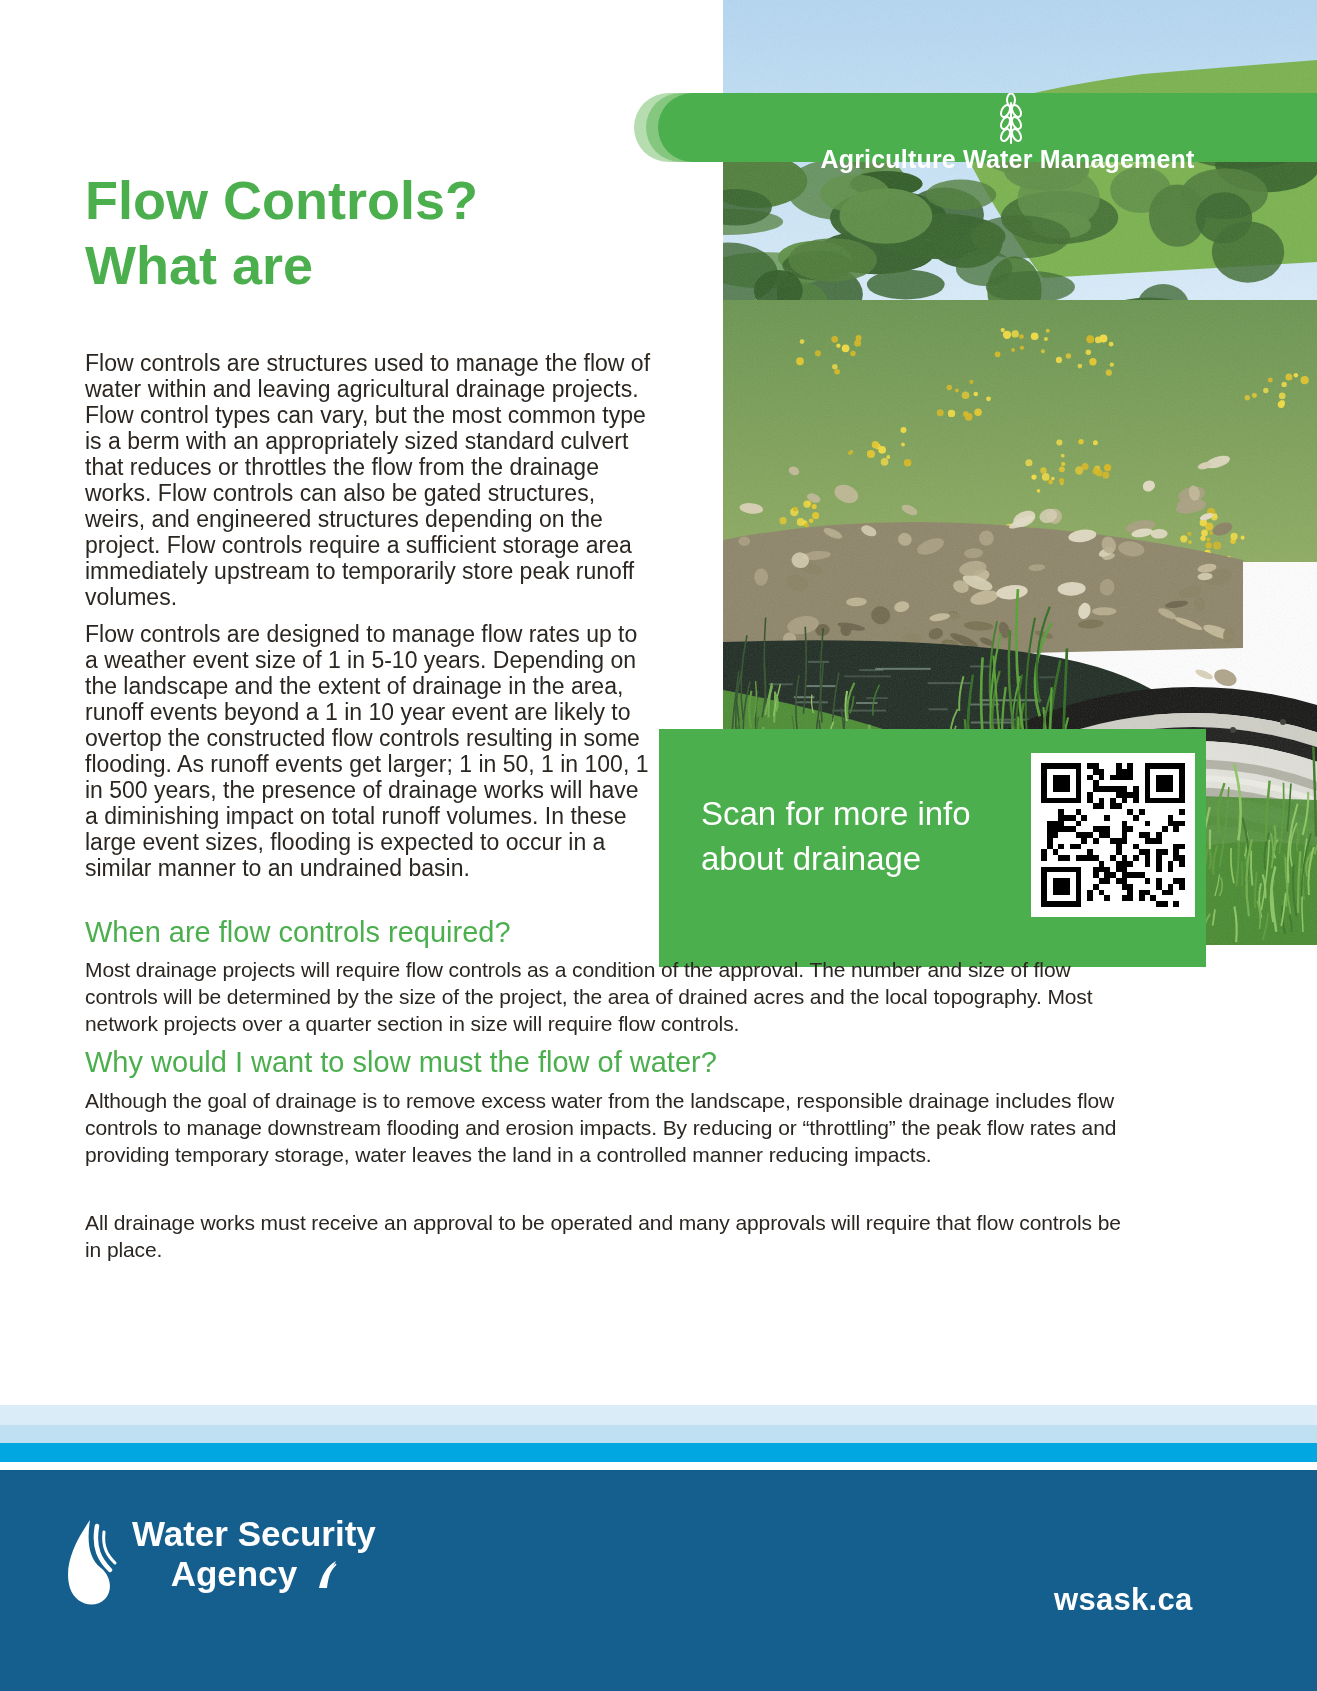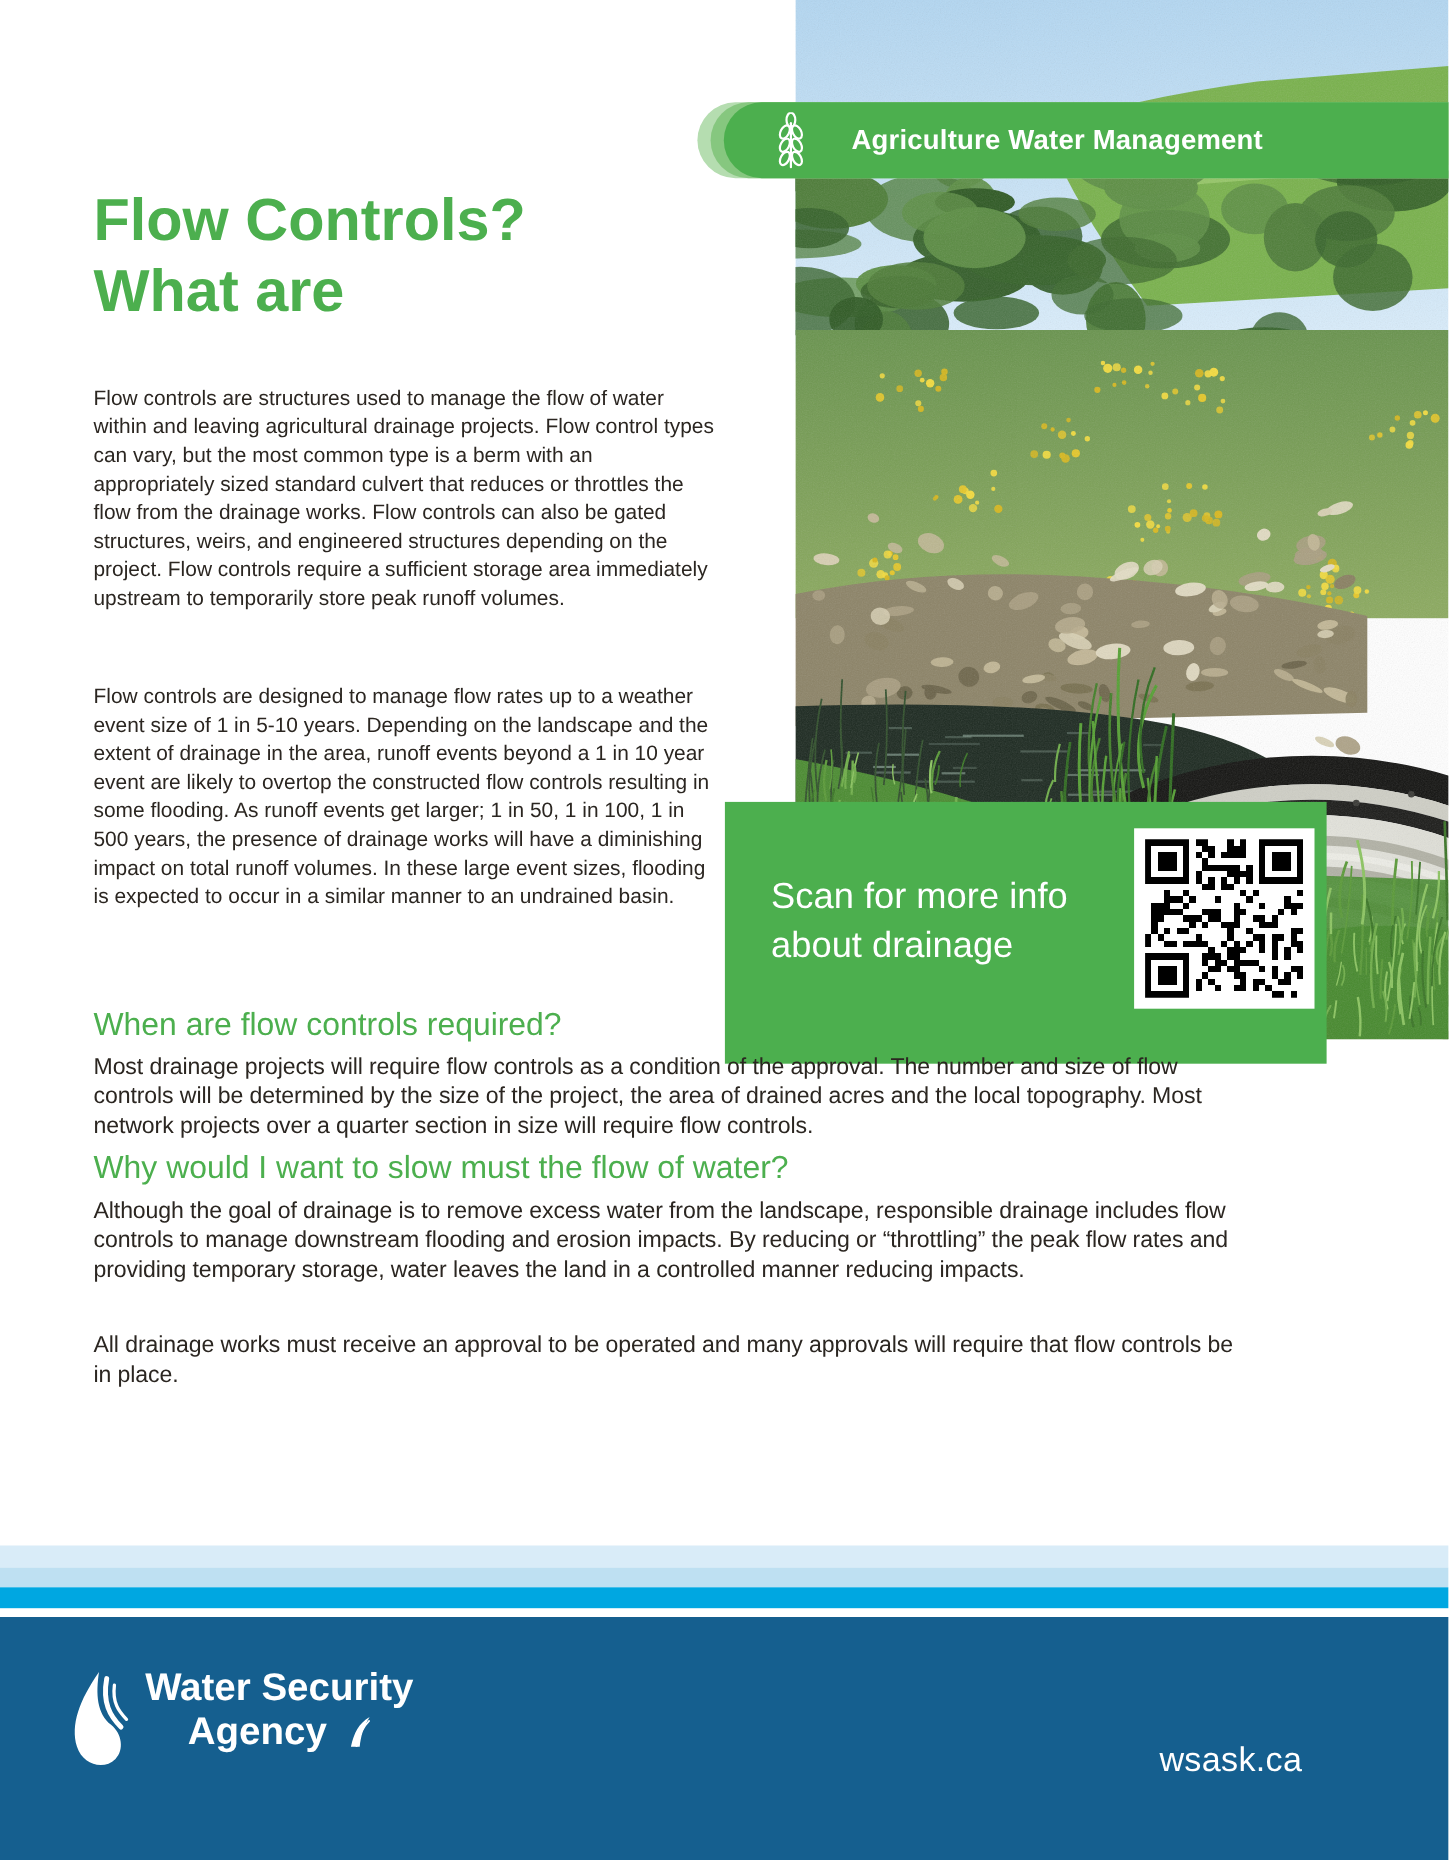--- a/index.html
+++ b/index.html
@@ -12,30 +12,30 @@
   }
   html,body{margin:0;padding:0;background:#ffffff;}
   body{font-family:"Liberation Sans",sans-serif;}
   .page{position:relative;width:1317px;height:1691px;background:#fff;overflow:hidden;color:var(--body);}
 
   
   .photo{position:absolute;left:723px;top:0;width:594px;height:945px;overflow:hidden;}
   .photo svg{display:block;width:100%;height:100%;}
 
   
-  .banner-layer{position:absolute;top:93px;height:69px;right:0;border-radius:35px 0 0 35px;}
+  .banner-layer{position:absolute;top:93px;height:69px;right:0;border-radius:35px 0 0 35px;flex-direction:column;}
   .banner-l1{left:634px;background:#b5ddb0;}
   .banner-l2{left:646px;background:#86c77f;}
   .banner-main{left:658px;background:var(--green);display:flex;align-items:center;}
   .wheat{margin-left:46px;width:30px;height:52px;flex:0 0 auto;}
   .banner-label{color:#fff;font-weight:bold;font-size:25px;margin-left:40px;letter-spacing:.2px;white-space:nowrap;}
 
   
   .title{position:absolute;left:85px;top:168px;color:var(--green);font-size:54px;font-weight:bold;line-height:1.2;}
-  .col-para{position:absolute;left:85px;width:566px;font-size:19px;line-height:26px;color:var(--body);}
+  .col-para{position:absolute;left:85px;width:566px;font-size:23px;line-height:26px;color:var(--body);}
   .p1{top:350px;}
   .p2{top:621px;}
 
   
   .scanbox{position:absolute;left:659px;top:729px;width:531px;height:238px;background:var(--green);padding-left:16px;}
   .scan-text{position:absolute;left:42px;top:62px;color:#fff;font-size:33px;line-height:45px;}
   .qr-tile{position:absolute;right:11px;top:24px;width:164px;height:164px;background:#fff;padding:10px;box-sizing:border-box;}
   .qr-tile svg{display:block;width:100%;height:100%;shape-rendering:crispEdges;}
 
   
@@ -51,21 +51,21 @@
   .stripe{position:absolute;left:0;width:100%;}
   .st1{top:1405px;height:20px;background:var(--lb1);}
   .st2{top:1425px;height:18px;background:var(--lb2);}
   .st3{top:1443px;height:19px;background:var(--cyan);}
   .footer{position:absolute;left:0;top:1470px;width:100%;height:282px;background:var(--blue);}
   .logo{position:absolute;left:60px;top:44px;display:flex;align-items:flex-start;}
   .logo-icon{width:58px;height:96px;margin-top:2px;}
   .org{margin-left:14px;color:#fff;font-weight:bold;font-size:35px;line-height:40px;}
   .org-line2{display:flex;align-items:center;justify-content:center;gap:20px;}
   .leaf-icon{width:20px;height:30px;}
-  .website{position:absolute;left:1054px;top:112px;color:#fff;font-weight:normal;font-size:31px;letter-spacing:.3px;}
+  .website{position:absolute;left:1054px;top:112px;color:#fff;font-weight:bold;font-size:31px;letter-spacing:.3px;}
 </style>
 </head>
 <body>
 
 <div class="page">
 
   <div class="photo">
     <svg viewBox="0 0 594 945" preserveAspectRatio="none" aria-hidden="true">
       <defs>
         <linearGradient id="sky" x1="0" y1="0" x2="0" y2="1">

